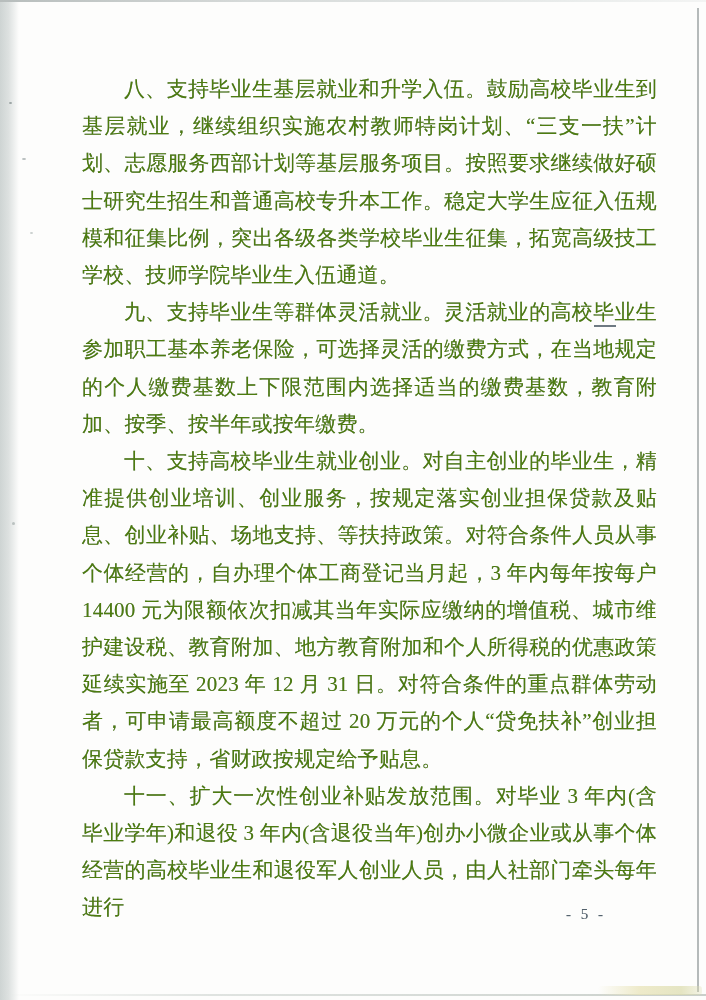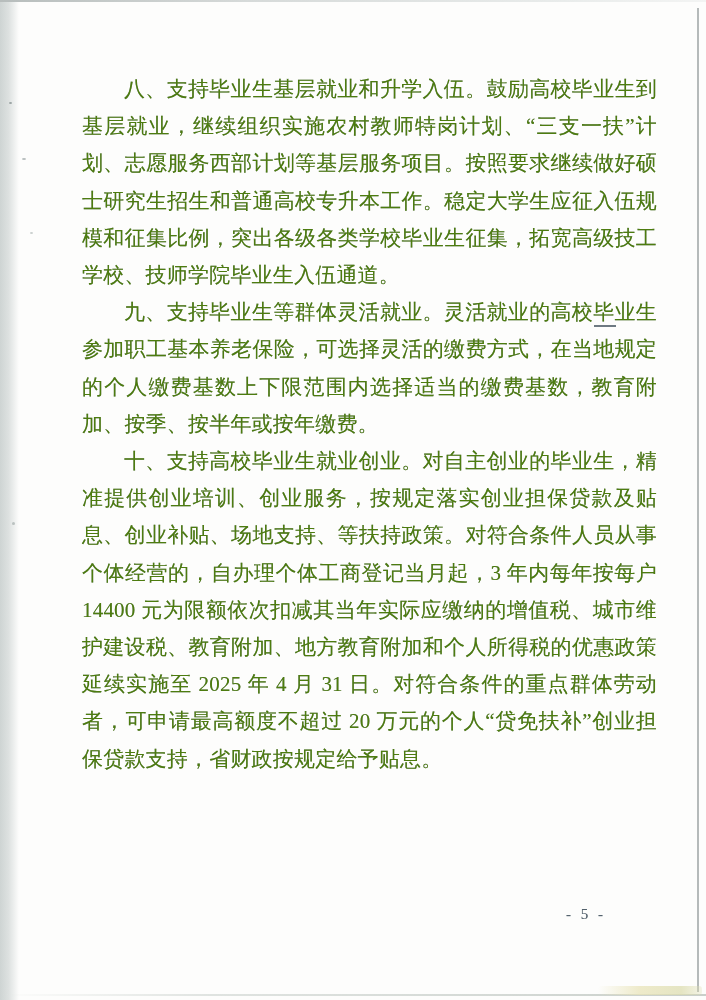--- a/index.html
+++ b/index.html
@@ -105,20 +105,21 @@
   <div class="scan-right-edge"></div>
   <div class="scan-smudge-yellow"></div>
   <div class="scan-speckle speckle-1"></div>
   <div class="scan-speckle speckle-2"></div>
   <div class="scan-speckle speckle-3"></div>
   <div class="scan-speckle speckle-4"></div>
 
   <div class="content">
     <p>八、支持毕业生基层就业和升学入伍。鼓励高校毕业生到基层就业，继续组织实施农村教师特岗计划、“三支一扶”计划、志愿服务西部计划等基层服务项目。按照要求继续做好硕士研究生招生和普通高校专升本工作。稳定大学生应征入伍规模和征集比例，突出各级各类学校毕业生征集，拓宽高级技工学校、技师学院毕业生入伍通道。</p>
     <p>九、支持毕业生等群体灵活就业。灵活就业的高校毕业生参加职工基本养老保险，可选择灵活的缴费方式，在当地规定的个人缴费基数上下限范围内选择适当的缴费基数，教育附加、按季、按半年或按年缴费。</p>
-    <p>十、支持高校毕业生就业创业。对自主创业的毕业生，精准提供创业培训、创业服务，按规定落实创业担保贷款及贴息、创业补贴、场地支持、等扶持政策。对符合条件人员从事个体经营的，自办理个体工商登记当月起，3 年内每年按每户 14400 元为限额依次扣减其当年实际应缴纳的增值税、城市维护建设税、教育附加、地方教育附加和个人所得税的优惠政策延续实施至 2025 年 4 月 31 日。对符合条件的重点群体劳动者，可申请最高额度不超过 20 万元的个人“贷免扶补”创业担保贷款支持，省财政按规定给予贴息。</p>
+    <p>十、支持高校毕业生就业创业。对自主创业的毕业生，精准提供创业培训、创业服务，按规定落实创业担保贷款及贴息、创业补贴、场地支持、等扶持政策。对符合条件人员从事个体经营的，自办理个体工商登记当月起，3 年内每年按每户 14400 元为限额依次扣减其当年实际应缴纳的增值税、城市维护建设税、教育附加、地方教育附加和个人所得税的优惠政策延续实施至 2023 年 12 月 31 日。对符合条件的重点群体劳动者，可申请最高额度不超过 20 万元的个人“贷免扶补”创业担保贷款支持，省财政按规定给予贴息。</p>
+    <p>十一、扩大一次性创业补贴发放范围。对毕业 3 年内(含毕业学年)和退役 3 年内(含退役当年)创办小微企业或从事个体经营的高校毕业生和退役军人创业人员，由人社部门牵头每年进行</p>
   </div>
 
   <div class="stray-underline"></div>
 
   <div class="page-number">- 5 -</div>
 
 </div>
 
 </body></html>

